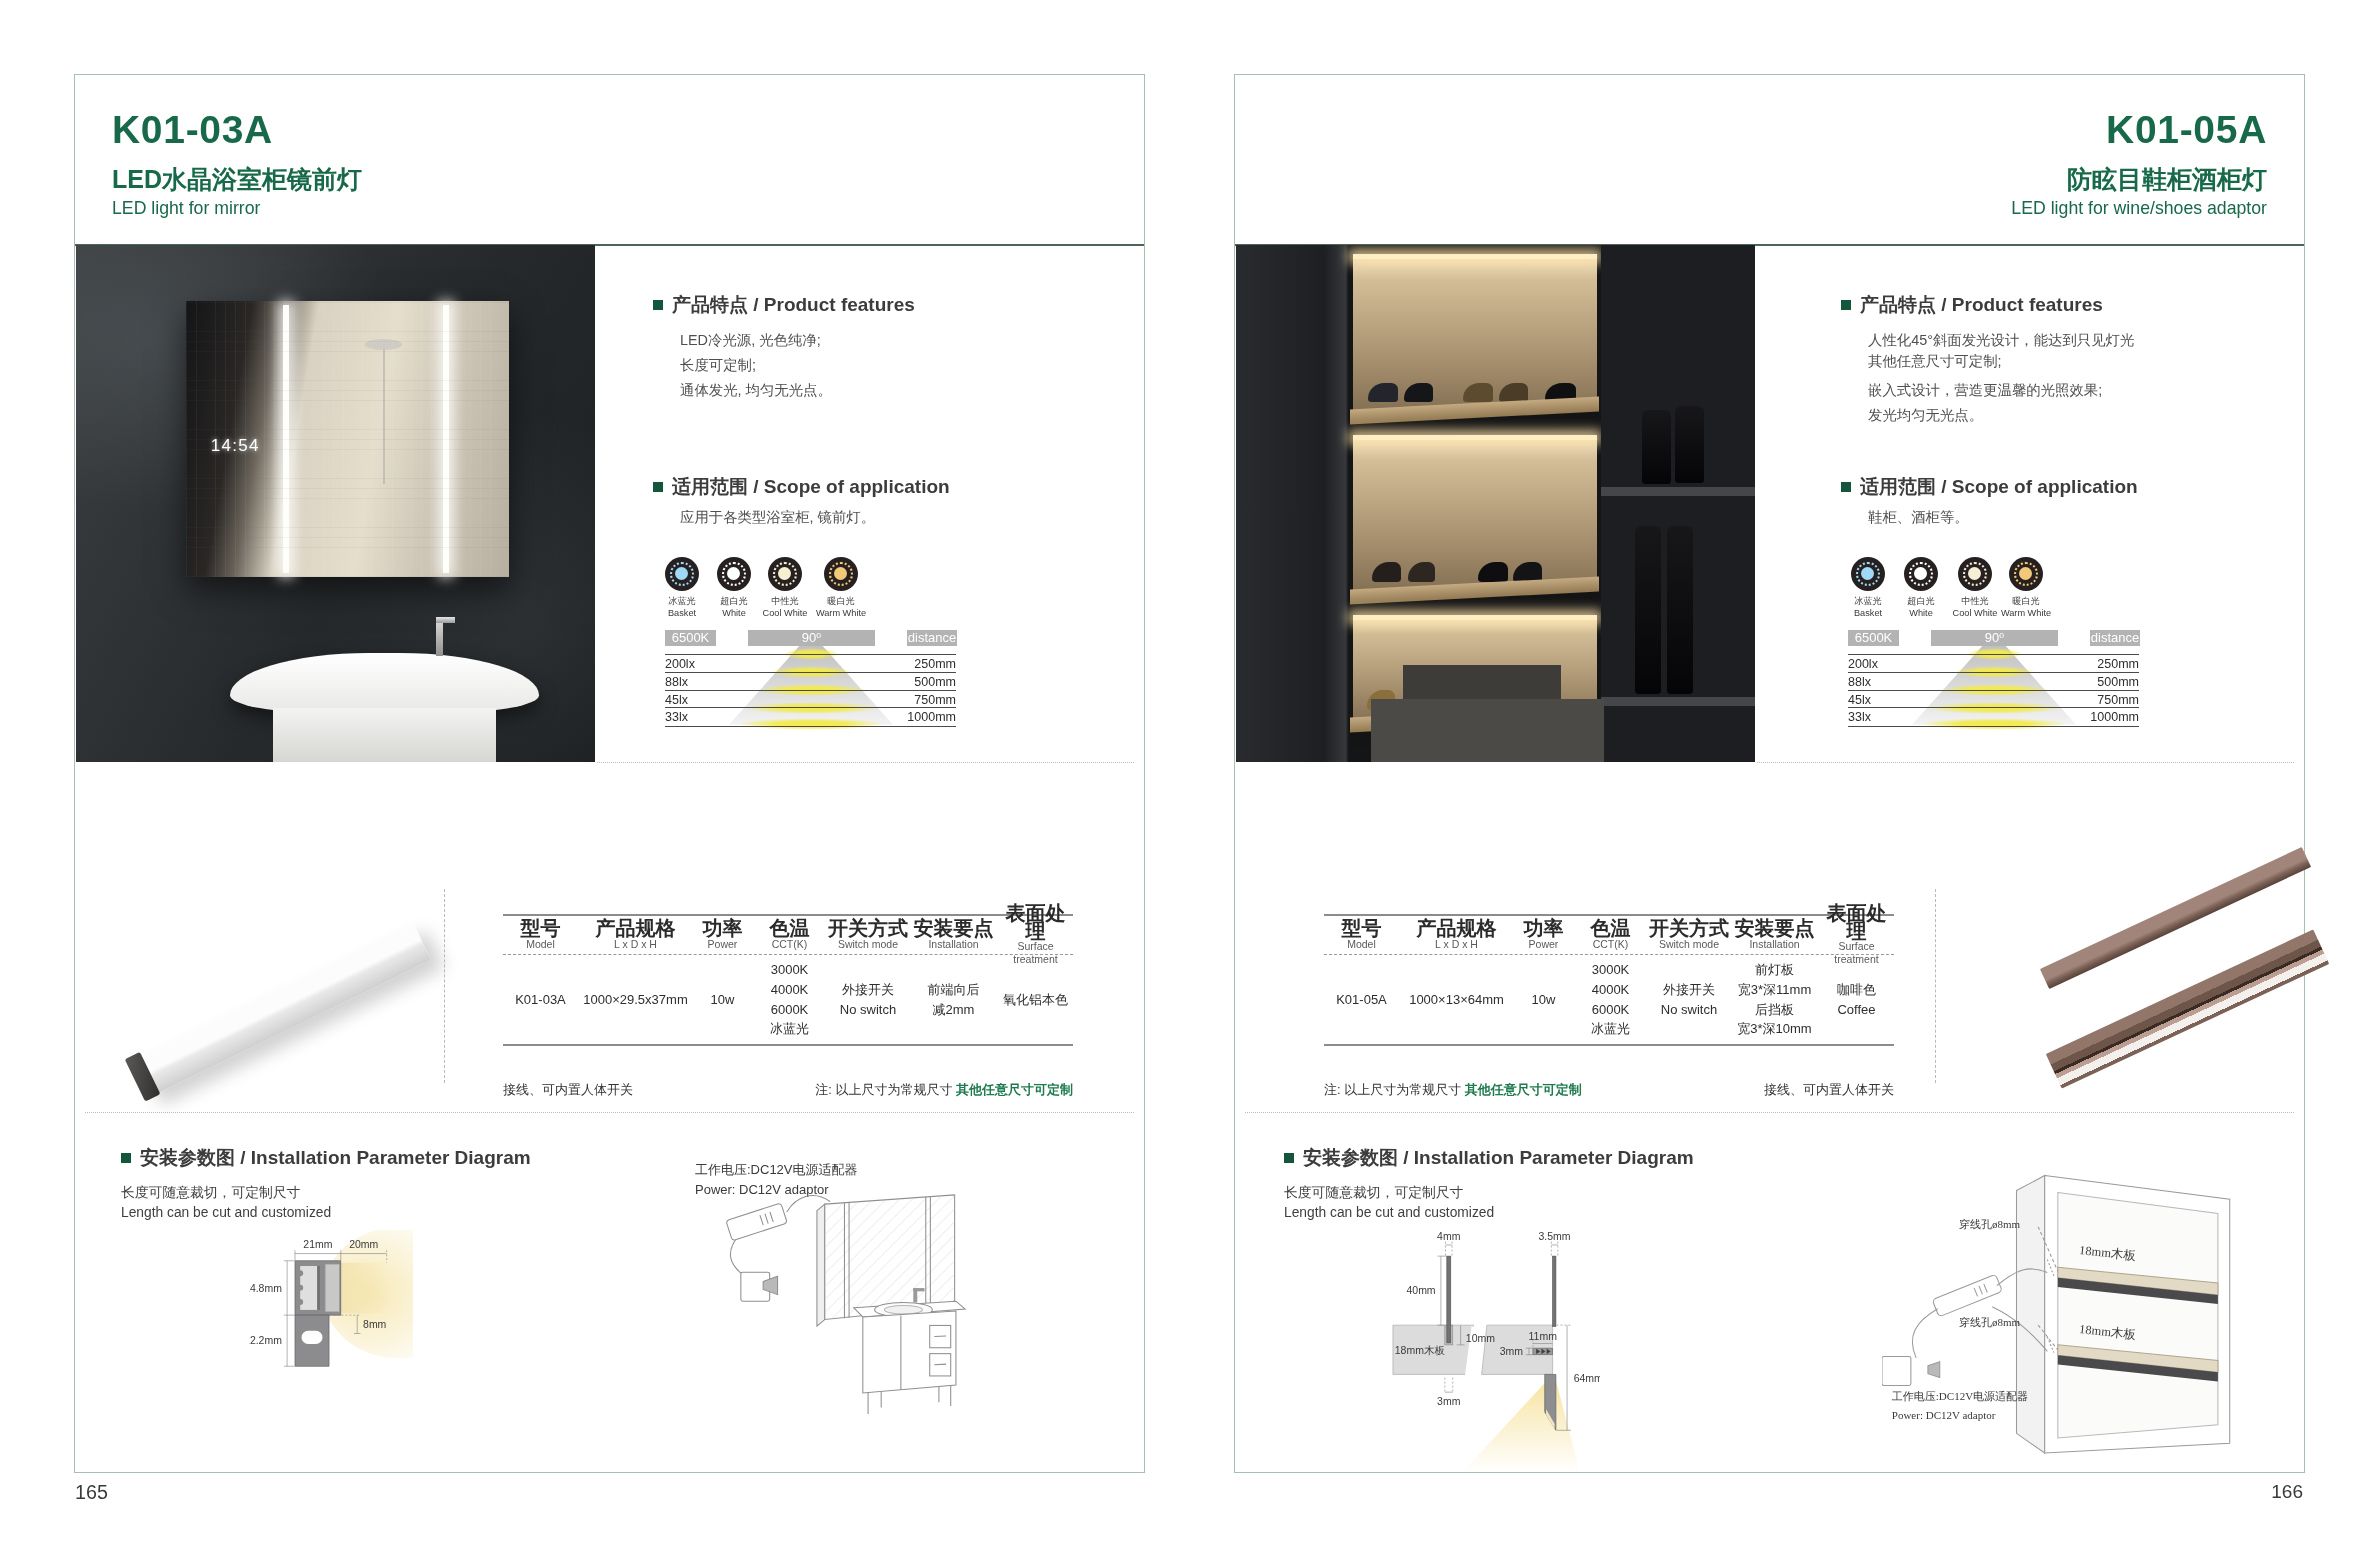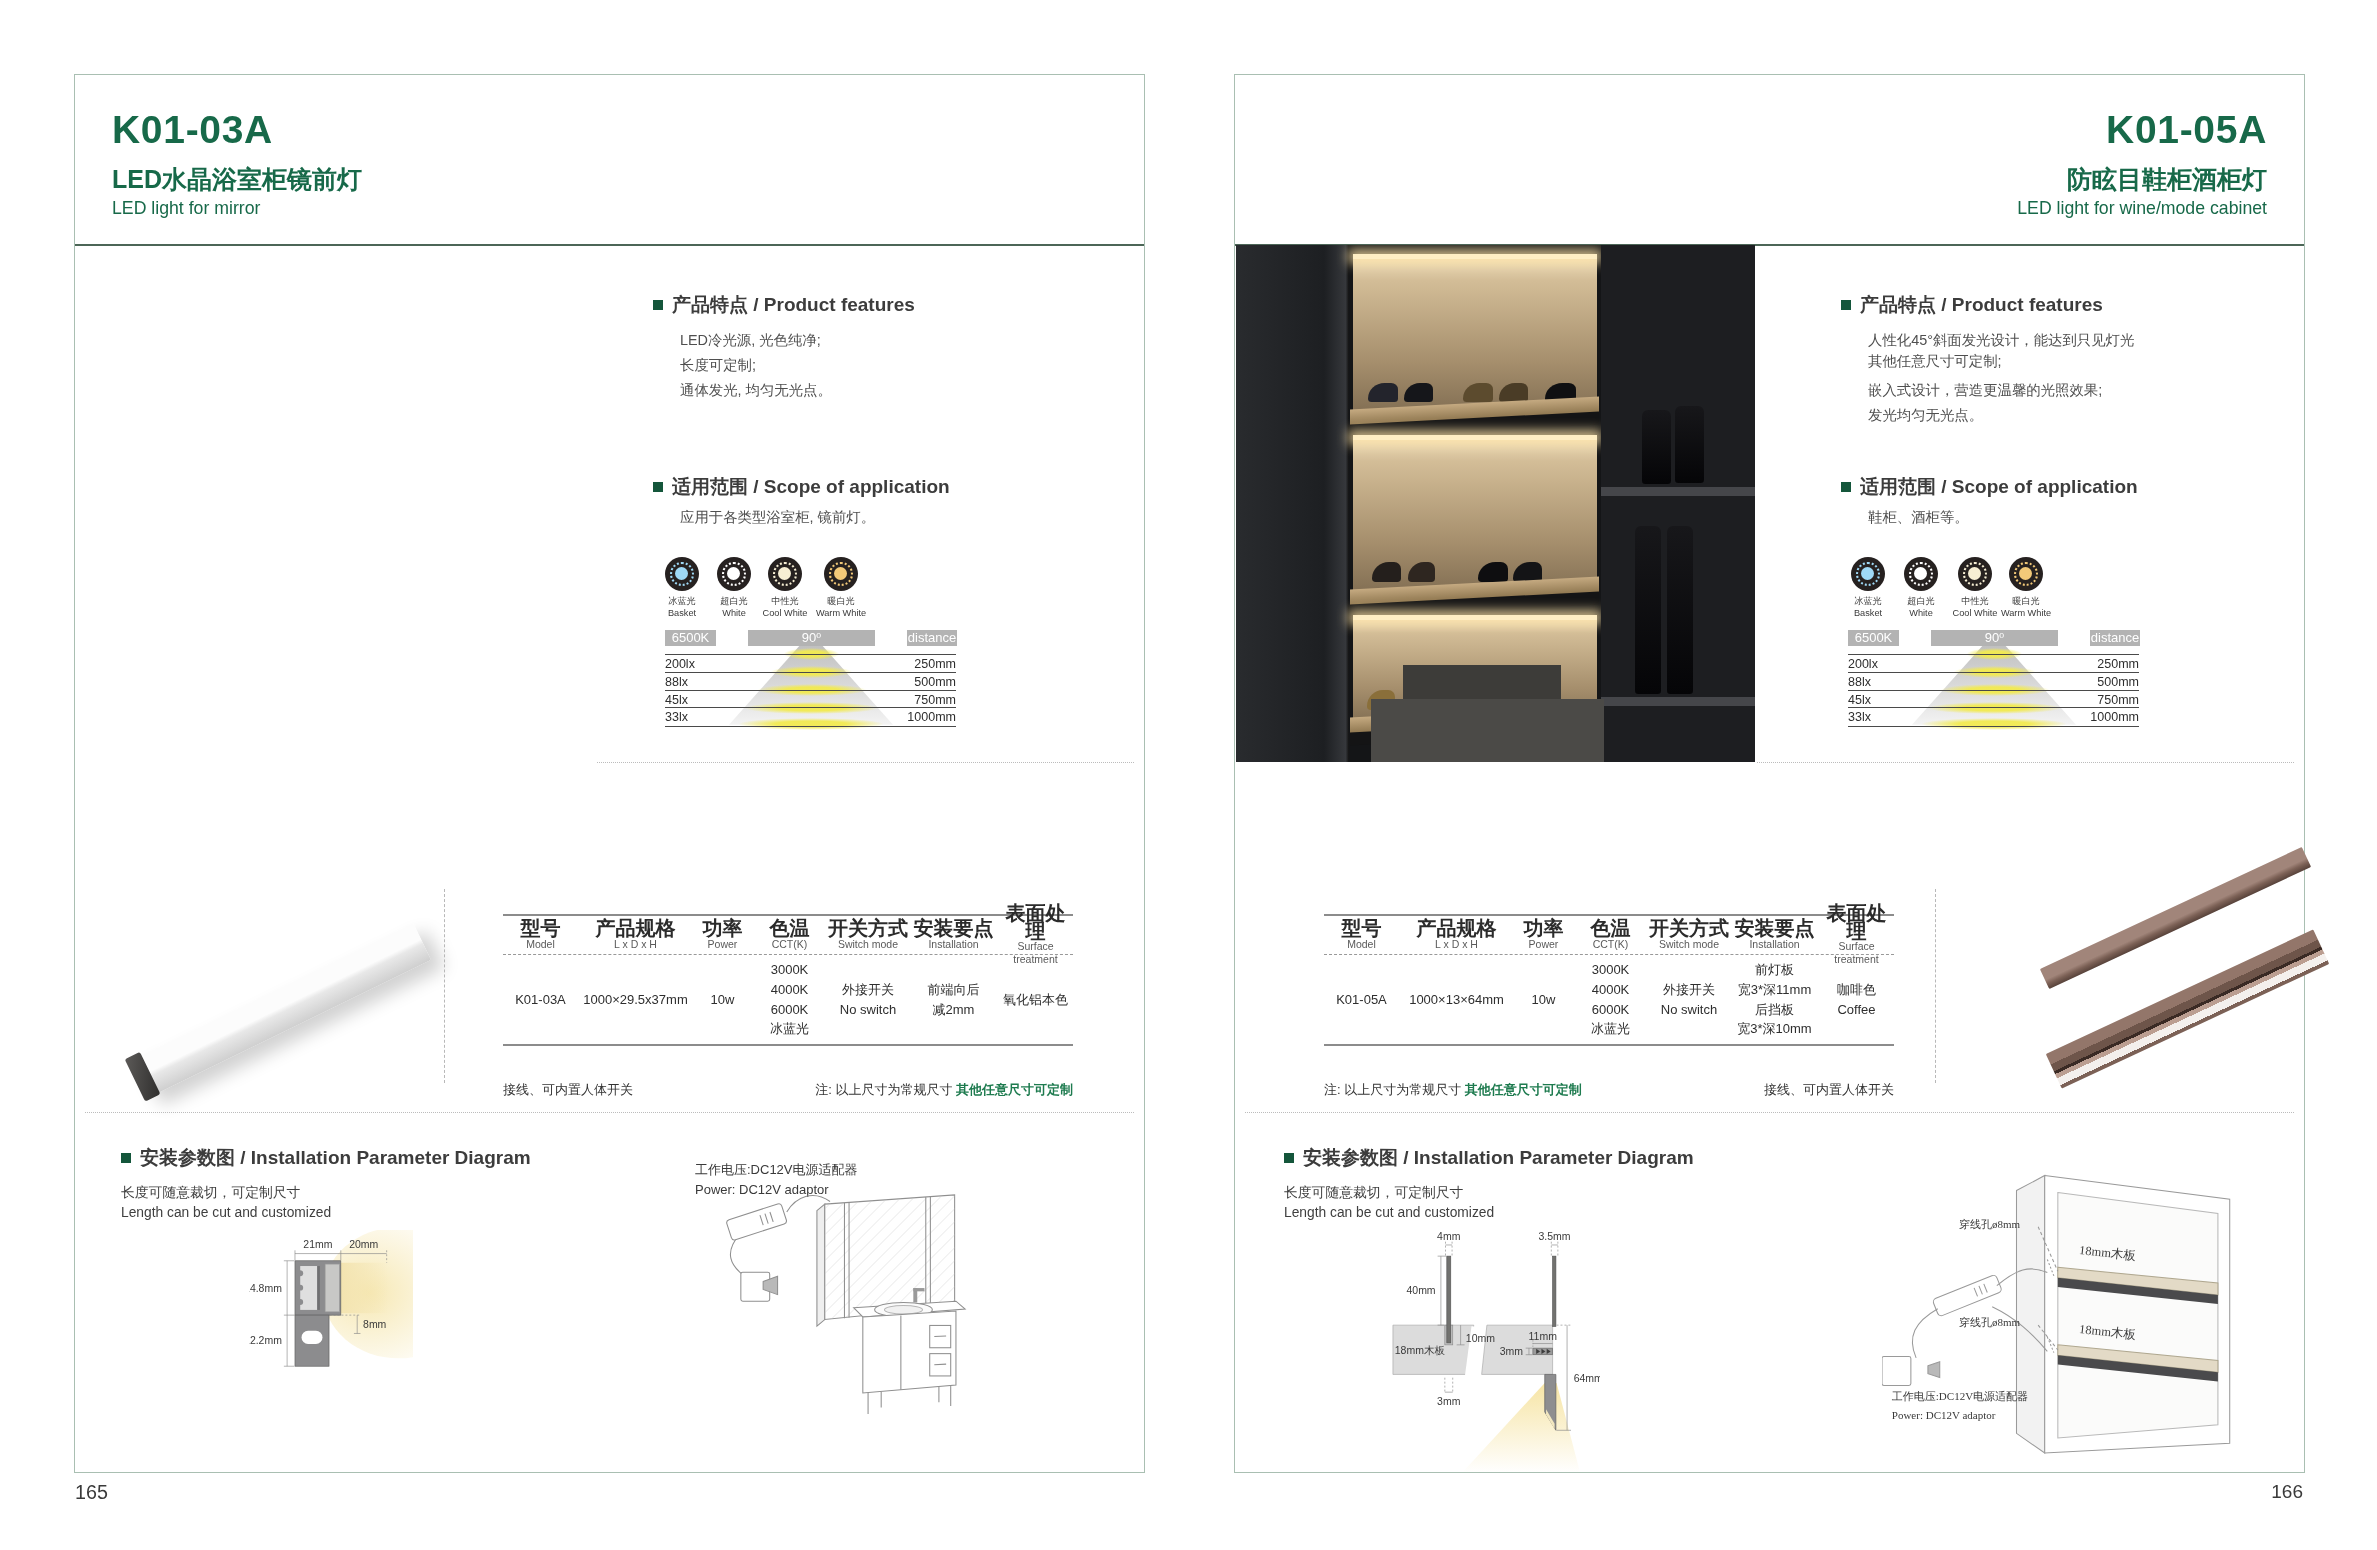--- a/index.html
+++ b/index.html
@@ -123,20 +123,32 @@
 <body>
 
 <div class="canvas">
 
   <section class="page p-left">
     <div class="abs hdr-title" style="left:37px;top:33px;">K01-03A</div>
     <div class="abs hdr-cn" style="left:37px;top:88px;">LED水晶浴室柜镜前灯</div>
     <div class="abs hdr-en" style="left:37px;top:123px;">LED light for mirror</div>
     <div class="abs hdr-rule"></div>
 
+    <div class="abs photo photo-l">
+      <div class="mirror">
+        <div class="strip" style="left:97px;"></div>
+        <div class="strip" style="left:257px;"></div>
+        <div class="rail"></div>
+        <div class="shead"></div>
+        <div class="clock">14:54</div>
+      </div>
+      <div class="basin"></div>
+      <div class="basinbase"></div>
+      <div class="faucet"></div>
+    </div>
 
     <div class="abs sec-h" style="left:578px;top:217px;">
       <span class="sq"></span><span>产品特点 / Product features</span>
     </div>
     <div class="abs ftxt" style="left:605px;top:256px;">LED冷光源, 光色纯净;</div>
     <div class="abs ftxt" style="left:605px;top:281px;">长度可定制;</div>
     <div class="abs ftxt" style="left:605px;top:306px;">通体发光, 均匀无光点。</div>
 
     <div class="abs sec-h" style="left:578px;top:399px;">
       <span class="sq"></span><span>适用范围 / Scope of application</span>
@@ -364,21 +376,21 @@
           <line x1="344" y1="296" x2="344" y2="328"></line>
         <line x1="238" y1="306" x2="238" y2="330"></line>
           <line x1="326" y1="298" x2="326" y2="322"></line>
       </g>
     </svg>
   </section>
 
   <section class="page p-right">
     <div class="abs hdr-title" style="right:37px;top:33px;text-align:right;">K01-05A</div>
     <div class="abs hdr-cn" style="right:37px;top:88px;text-align:right;">防眩目鞋柜酒柜灯</div>
-    <div class="abs hdr-en" style="right:37px;top:123px;text-align:right;">LED light for wine/mode cabinet</div>
+    <div class="abs hdr-en" style="right:37px;top:123px;text-align:right;">LED light for wine/shoes adaptor</div>
     <div class="abs hdr-rule"></div>
 
     <div class="abs photo photo-r">
       <div class="door"></div>
       <div class="comp" style="top:9.2px;height:165px;">
         <div class="shoe" style="left:15.8px;width:30px;background:#23242c;"></div>
         <div class="shoe" style="left:51px;width:29px;background:#15161a;"></div>
         <div class="shoe" style="left:110px;width:30px;background:#5c4b2e;"></div>
         <div class="shoe" style="left:146px;width:29px;background:#4a3c26;"></div>
         <div class="shoe" style="left:192px;width:31.5px;background:#101012;"></div>

